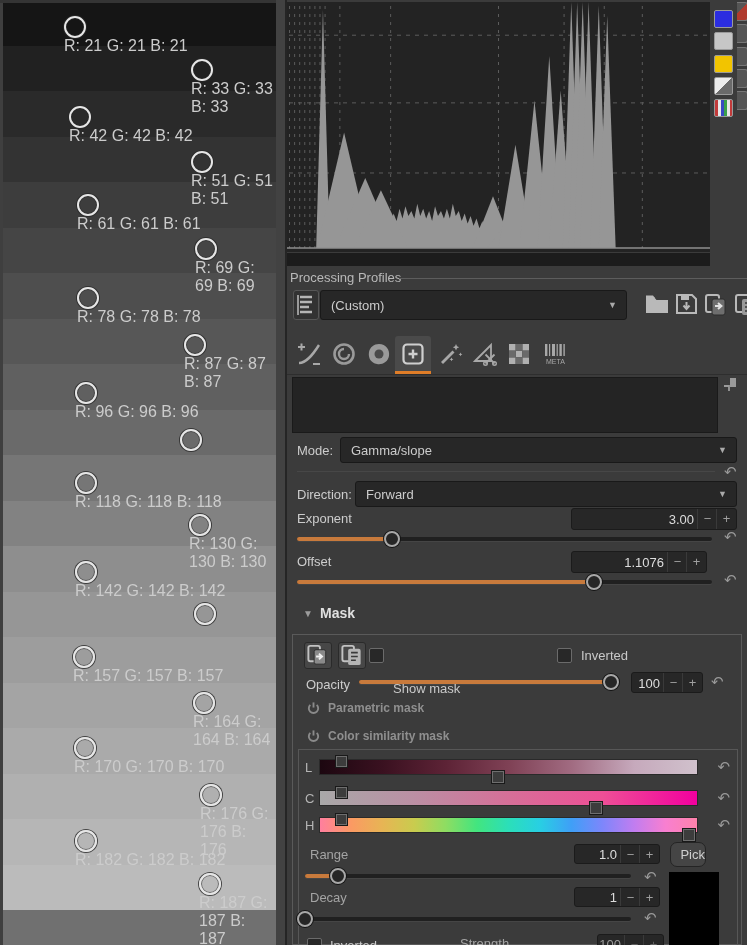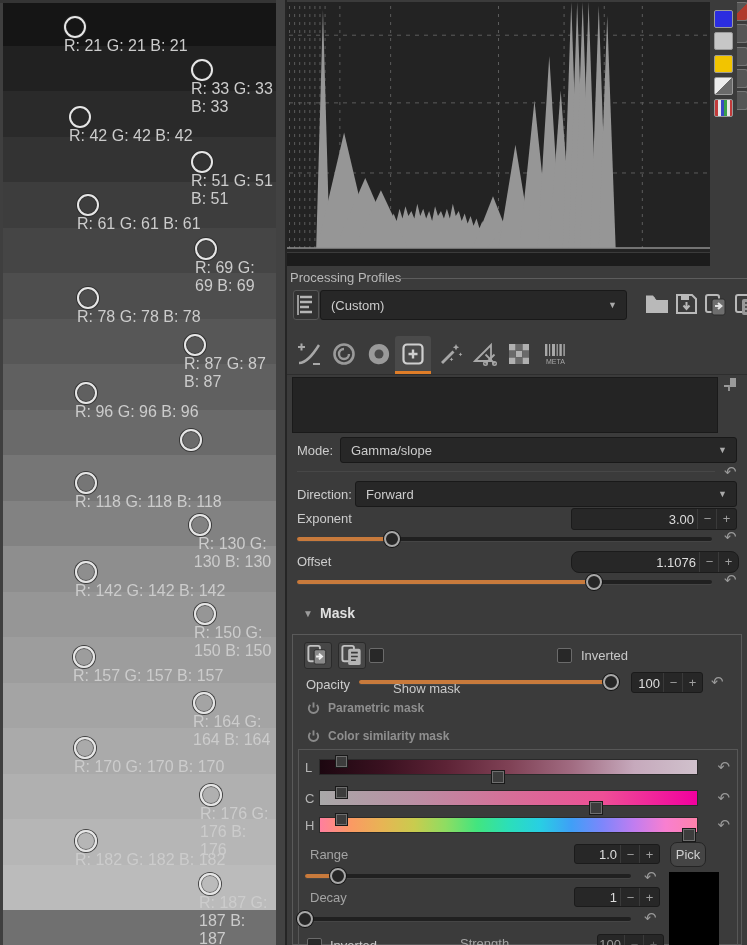--- a/index.html
+++ b/index.html
@@ -79,21 +79,21 @@
   .lch-row{position:absolute;left:0;width:100%;height:26px;}
   .lch-label{position:absolute;left:6px;top:2px;font-size:13px;color:#b5b5b5;}
   .lch-bar{position:absolute;left:20px;top:1px;width:379px;height:16px;border:1px solid #2a2a2a;box-sizing:border-box;}
   .lch-thumb-a{position:absolute;width:11px;height:11px;background:#3c3c3c;border:1px solid #191919;
      box-shadow:inset 0 0 0 1px #6e6e6e;top:-5px;left:15px;}
   .lch-thumb-b{position:absolute;width:12px;height:12px;background:#3c3c3c;border:1px solid #191919;
      box-shadow:inset 0 0 0 1px #6e6e6e;top:10px;}
   .lch-reset{position:absolute;right:7px;top:1px;}
 
   .pick-btn{position:absolute;background:#454545;border:1px solid #242424;border-radius:7px;
-     font-size:13px;color:#cfcfcf;text-align:center;box-sizing:border-box;}
+     font-size:13px;color:#cfcfcf;text-align:right;box-sizing:border-box;}
   #picked-swatch{position:absolute;left:370px;top:122px;width:50px;height:75px;background:#000;}
   svg{display:block;}
 </style>
 </head>
 <body>
 
 <div id="app">
 
   <div id="viewer" class="abs">
     <div id="bands" class="abs">
@@ -155,31 +155,28 @@
         <div class="marker ring abs" style="position: absolute; left: 184px; top: 334px; width: 22px; height: 22px; border-radius: 50%; border: 2px solid rgb(230, 230, 230); box-shadow: rgba(40, 40, 40, 0.8) 0px 0px 0px 1px, rgba(40, 40, 40, 0.55) 0px 0px 0px 1px inset; z-index: 4; box-sizing: border-box;"></div>
         <div class="tag" style="position: absolute; left: 75px; top: 403px; z-index: 3;">R: 96
 G: 96
 B: 96</div>
         <div class="marker ring abs" style="position: absolute; left: 75px; top: 382px; width: 22px; height: 22px; border-radius: 50%; border: 2px solid rgb(230, 230, 230); box-shadow: rgba(40, 40, 40, 0.8) 0px 0px 0px 1px, rgba(40, 40, 40, 0.55) 0px 0px 0px 1px inset; z-index: 4; box-sizing: border-box;"></div>
         <div class="marker ring abs" style="position: absolute; left: 180px; top: 429px; width: 22px; height: 22px; border-radius: 50%; border: 2px solid rgb(230, 230, 230); box-shadow: rgba(40, 40, 40, 0.8) 0px 0px 0px 1px, rgba(40, 40, 40, 0.55) 0px 0px 0px 1px inset; z-index: 4; box-sizing: border-box;"></div>
         <div class="tag" style="position: absolute; left: 75px; top: 493px; z-index: 3;">R: 118
 G: 118
 B: 118</div>
         <div class="marker ring abs" style="position: absolute; left: 75px; top: 472px; width: 22px; height: 22px; border-radius: 50%; border: 2px solid rgb(230, 230, 230); box-shadow: rgba(40, 40, 40, 0.8) 0px 0px 0px 1px, rgba(40, 40, 40, 0.55) 0px 0px 0px 1px inset; z-index: 4; box-sizing: border-box;"></div>
-        <div class="tag" style="position: absolute; left: 189px; top: 535px; z-index: 3; text-align: center;">R: 130
+        <div class="tag" style="position: absolute; left: 189px; top: 535px; z-index: 3;">R: 130
 G: 130
 B: 130</div>
         <div class="marker ring abs" style="position: absolute; left: 189px; top: 514px; width: 22px; height: 22px; border-radius: 50%; border: 2px solid rgb(230, 230, 230); box-shadow: rgba(40, 40, 40, 0.8) 0px 0px 0px 1px, rgba(40, 40, 40, 0.55) 0px 0px 0px 1px inset; z-index: 4; box-sizing: border-box;"></div>
         <div class="tag" style="position: absolute; left: 75px; top: 582px; z-index: 3;">R: 142
 G: 142
 B: 142</div>
         <div class="marker ring abs" style="position: absolute; left: 75px; top: 561px; width: 22px; height: 22px; border-radius: 50%; border: 2px solid rgb(230, 230, 230); box-shadow: rgba(40, 40, 40, 0.8) 0px 0px 0px 1px, rgba(40, 40, 40, 0.55) 0px 0px 0px 1px inset; z-index: 4; box-sizing: border-box;"></div>
-        <div class="tag" style="position: absolute; left: 194px; top: 624px; z-index: 3;">R: 150
-G: 150
-B: 150</div>
         <div class="marker ring abs" style="position: absolute; left: 194px; top: 603px; width: 22px; height: 22px; border-radius: 50%; border: 2px solid rgb(230, 230, 230); box-shadow: rgba(40, 40, 40, 0.8) 0px 0px 0px 1px, rgba(40, 40, 40, 0.55) 0px 0px 0px 1px inset; z-index: 4; box-sizing: border-box;"></div>
         <div class="tag" style="position: absolute; left: 73px; top: 667px; z-index: 3;">R: 157
 G: 157
 B: 157</div>
         <div class="marker ring abs" style="position: absolute; left: 73px; top: 646px; width: 22px; height: 22px; border-radius: 50%; border: 2px solid rgb(230, 230, 230); box-shadow: rgba(40, 40, 40, 0.8) 0px 0px 0px 1px, rgba(40, 40, 40, 0.55) 0px 0px 0px 1px inset; z-index: 4; box-sizing: border-box;"></div>
         <div class="tag" style="position: absolute; left: 193px; top: 713px; z-index: 3;">R: 164
 G: 164
 B: 164</div>
         <div class="marker ring abs" style="position: absolute; left: 193px; top: 692px; width: 22px; height: 22px; border-radius: 50%; border: 2px solid rgb(230, 230, 230); box-shadow: rgba(40, 40, 40, 0.8) 0px 0px 0px 1px, rgba(40, 40, 40, 0.55) 0px 0px 0px 1px inset; z-index: 4; box-sizing: border-box;"></div>
         <div class="tag" style="position: absolute; left: 74px; top: 758px; z-index: 3;">R: 170
@@ -423,21 +420,21 @@
       <span class="seg plus">+</span>
     </div>
     <div class="slider abs" style="left:10px;top:530px;width:415px;">
       <div class="track"></div>
         <div class="fill" style="width: 23%;"></div>
         <div class="thumb" style="left: calc(23% - 8px);"></div>
     </div>
     <span class="abs glyph-reset" style="left:437px;top:529px;">↶</span>
 
     <span class="abs rowlabel" style="left:10px;top:554px;">Offset</span>
-    <div class="abs spin" style="left:284px;top:551px;width:168px;height:22px;border-radius:8px;">
+    <div class="abs spin" style="left:284px;top:551px;width:136px;height:22px;">
       <span class="val">1.1076</span>
       <span class="seg minus">−</span>
       <span class="seg plus">+</span>
     </div>
     <div class="slider abs" style="left:10px;top:573px;width:415px;">
       <div class="track"></div>
         <div class="fill" style="width: 71.5%;"></div>
         <div class="thumb" style="left: calc(71.5% - 8px);"></div>
     </div>
     <span class="abs glyph-reset" style="left:437px;top:572px;">↶</span>

